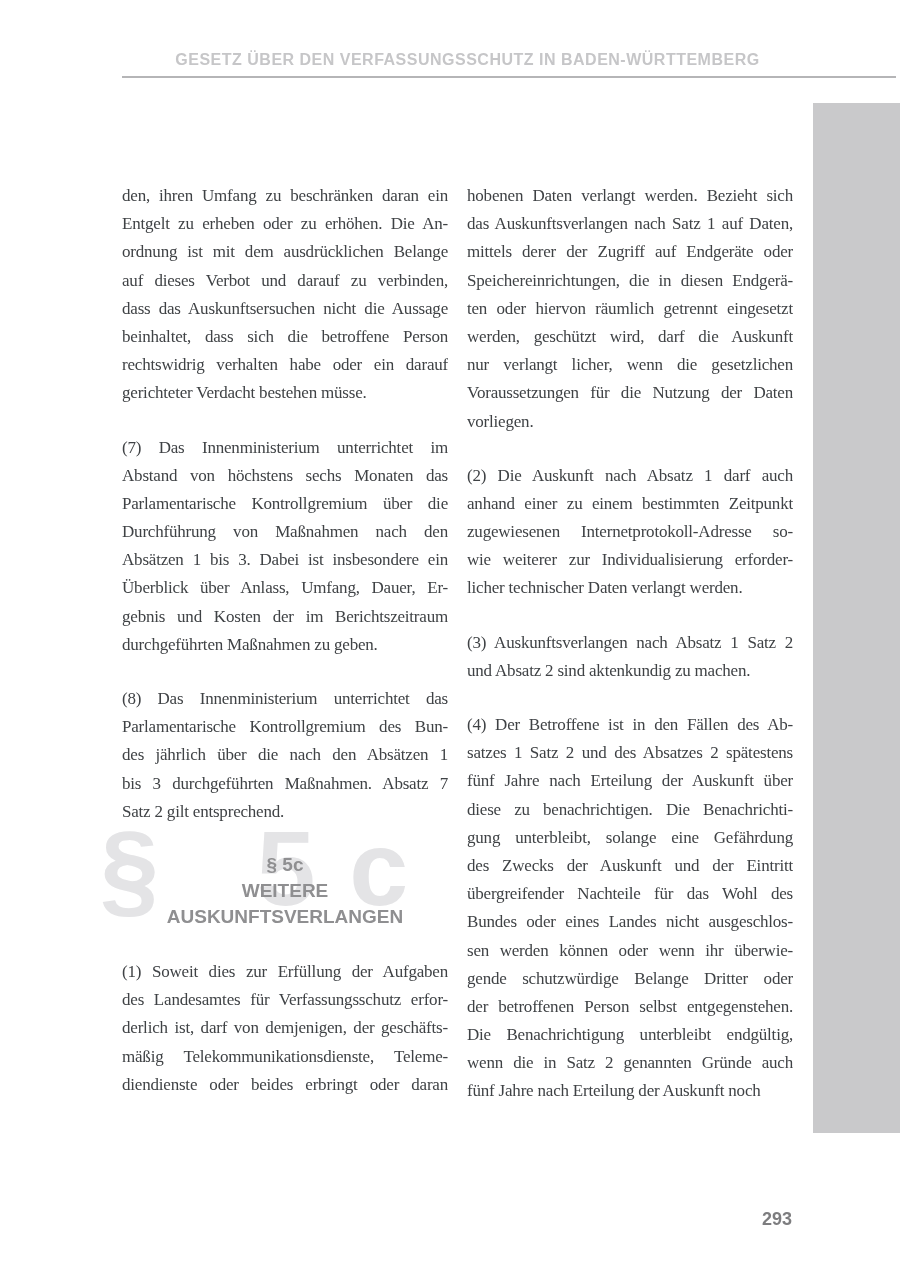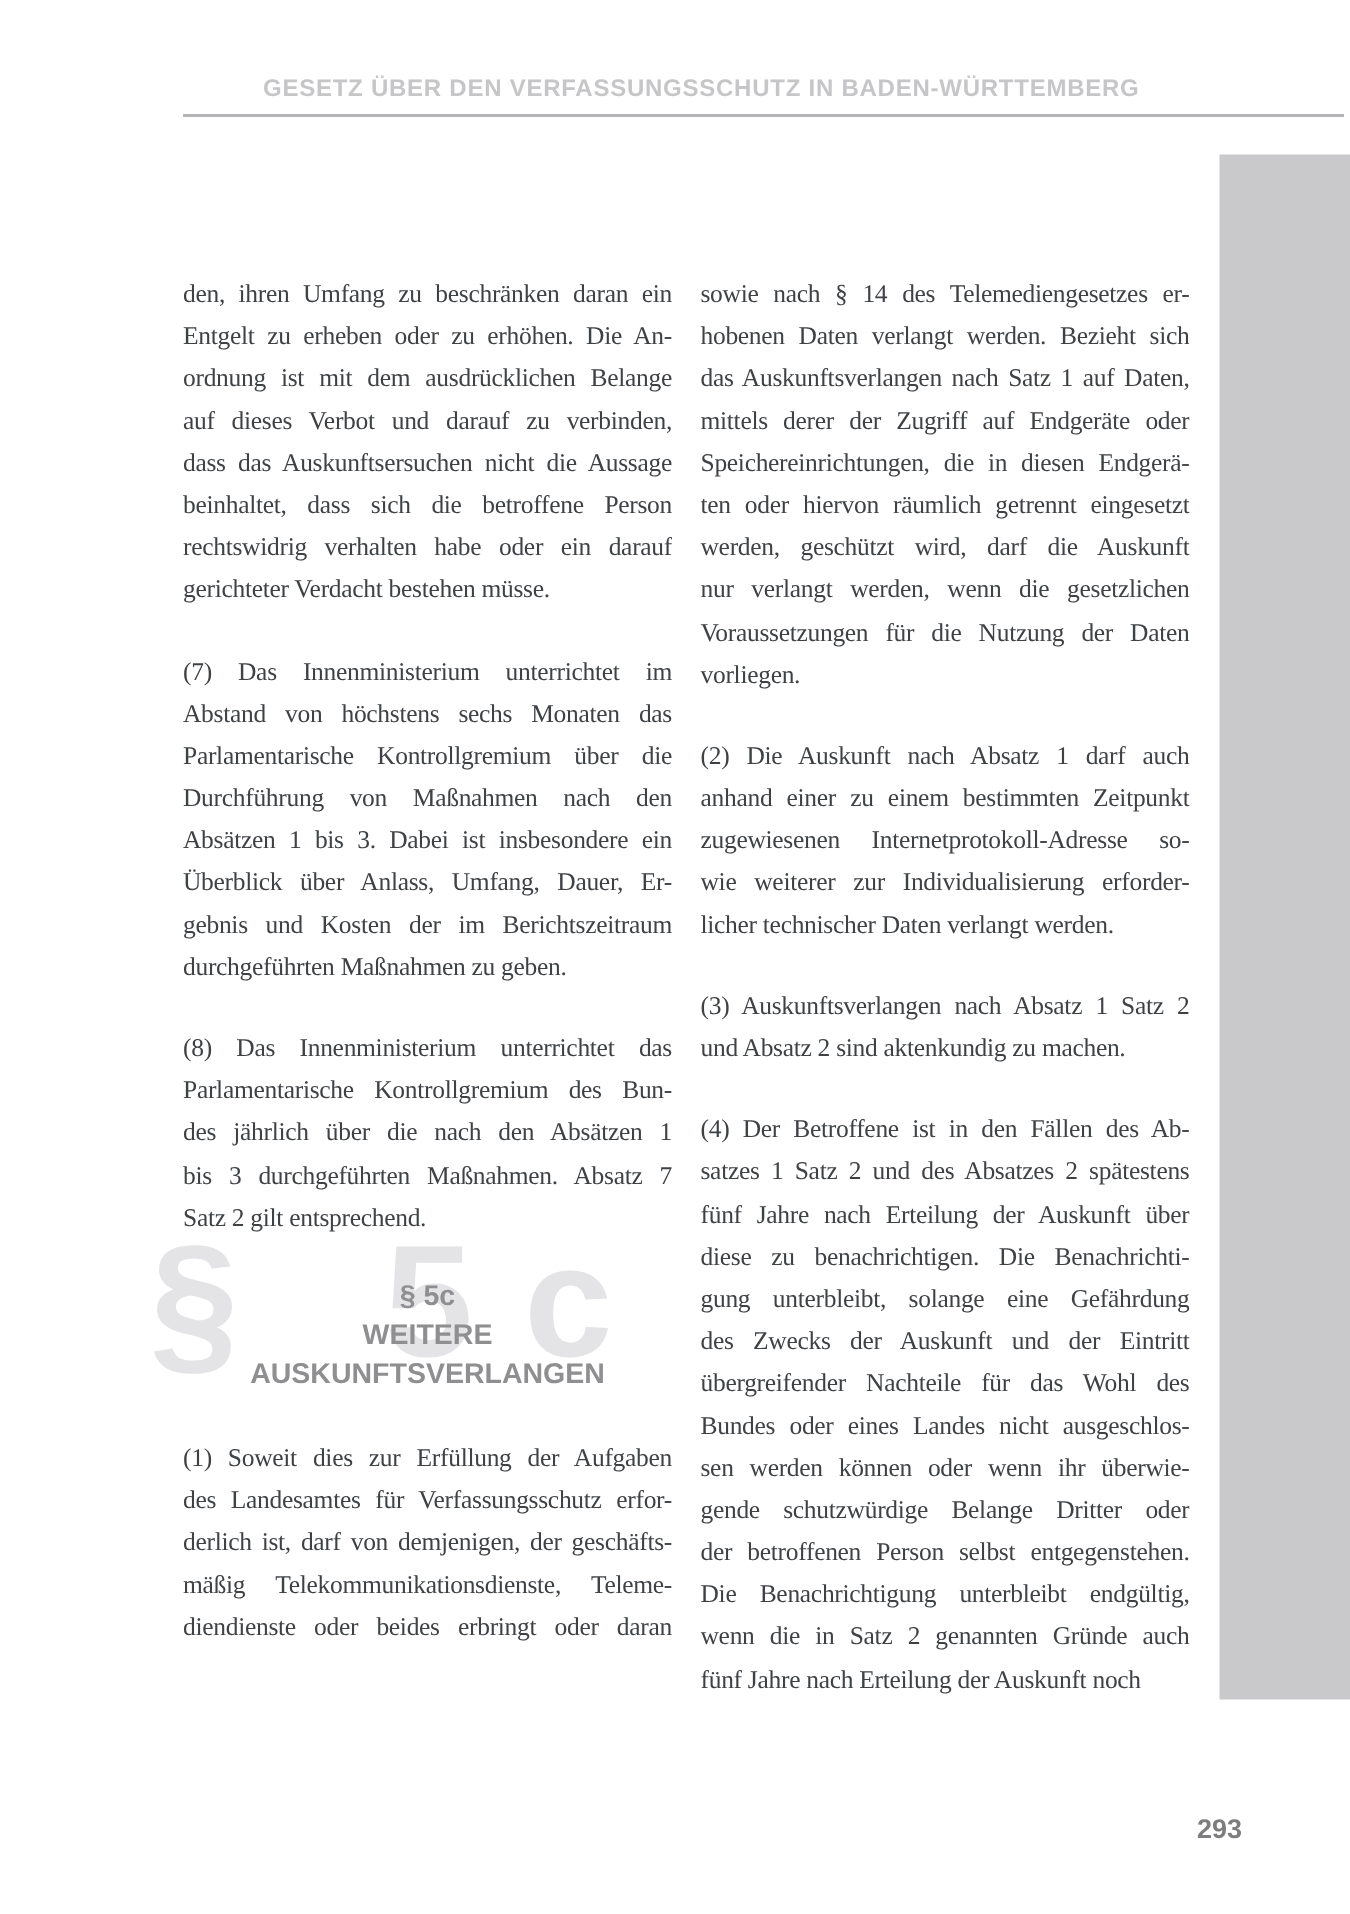--- a/index.html
+++ b/index.html
@@ -48,21 +48,21 @@
   }
   .line.last { text-align-last:left; }
   .section-heading {
     margin-top:22px; margin-bottom:28px;
     text-align:center;
     font-family:"Liberation Sans", sans-serif; font-weight:bold;
     font-size:19px; line-height:26px; letter-spacing:0;
     color:var(--heading-gray, #8f8f91);
   }
   .page-number {
-    position:absolute; left:798px; top:1209px;
+    position:absolute; left:762px; top:1209px;
     font-family:"Liberation Sans", sans-serif; font-weight:bold;
     font-size:18px; color:var(--pagenum-gray, #7d7d7f);
   }
 </style>
 </head>
 <body style="--body-text: #3f4245; --header-gray: #c6c6c8; --rule-gray: #b5b5b7; --heading-gray: #8f8f91; --watermark-gray: #e4e4e6; --block-gray: #c9c9cb; --pagenum-gray: #7d7d7f;">
 
 <div class="page">
 
   <div class="header-title">GESETZ ÜBER DEN VERFASSUNGSSCHUTZ IN BADEN-WÜRTTEMBERG</div>
@@ -113,28 +113,27 @@
           <div class="line">derlich ist, darf von demjenigen, der geschäfts-</div>
           <div class="line">mäßig Telekommunikationsdienste, Teleme-</div>
           <div class="line">diendienste oder beides erbringt oder daran</div>
         </div>
       </div>
   </div>
 
   <div class="col col-right">
     <div>
         <div class="para">
-          <div class="line">sowie nach § 14 des Telemediengesetzes er-</div>
           <div class="line">hobenen Daten verlangt werden. Bezieht sich</div>
           <div class="line">das Auskunftsverlangen nach Satz 1 auf Daten,</div>
           <div class="line">mittels derer der Zugriff auf Endgeräte oder</div>
           <div class="line">Speichereinrichtungen, die in diesen Endgerä-</div>
           <div class="line">ten oder hiervon räumlich getrennt eingesetzt</div>
           <div class="line">werden, geschützt wird, darf die Auskunft</div>
-          <div class="line">nur verlangt werden, wenn die gesetzlichen</div>
+          <div class="line">nur verlangt licher, wenn die gesetzlichen</div>
           <div class="line">Voraussetzungen für die Nutzung der Daten</div>
           <div class="line last">vorliegen.</div>
         </div>
         <div class="para">
           <div class="line">(2) Die Auskunft nach Absatz 1 darf auch</div>
           <div class="line">anhand einer zu einem bestimmten Zeitpunkt</div>
           <div class="line">zugewiesenen Internetprotokoll-Adresse so-</div>
           <div class="line">wie weiterer zur Individualisierung erforder-</div>
           <div class="line last">licher technischer Daten verlangt werden.</div>
         </div>

